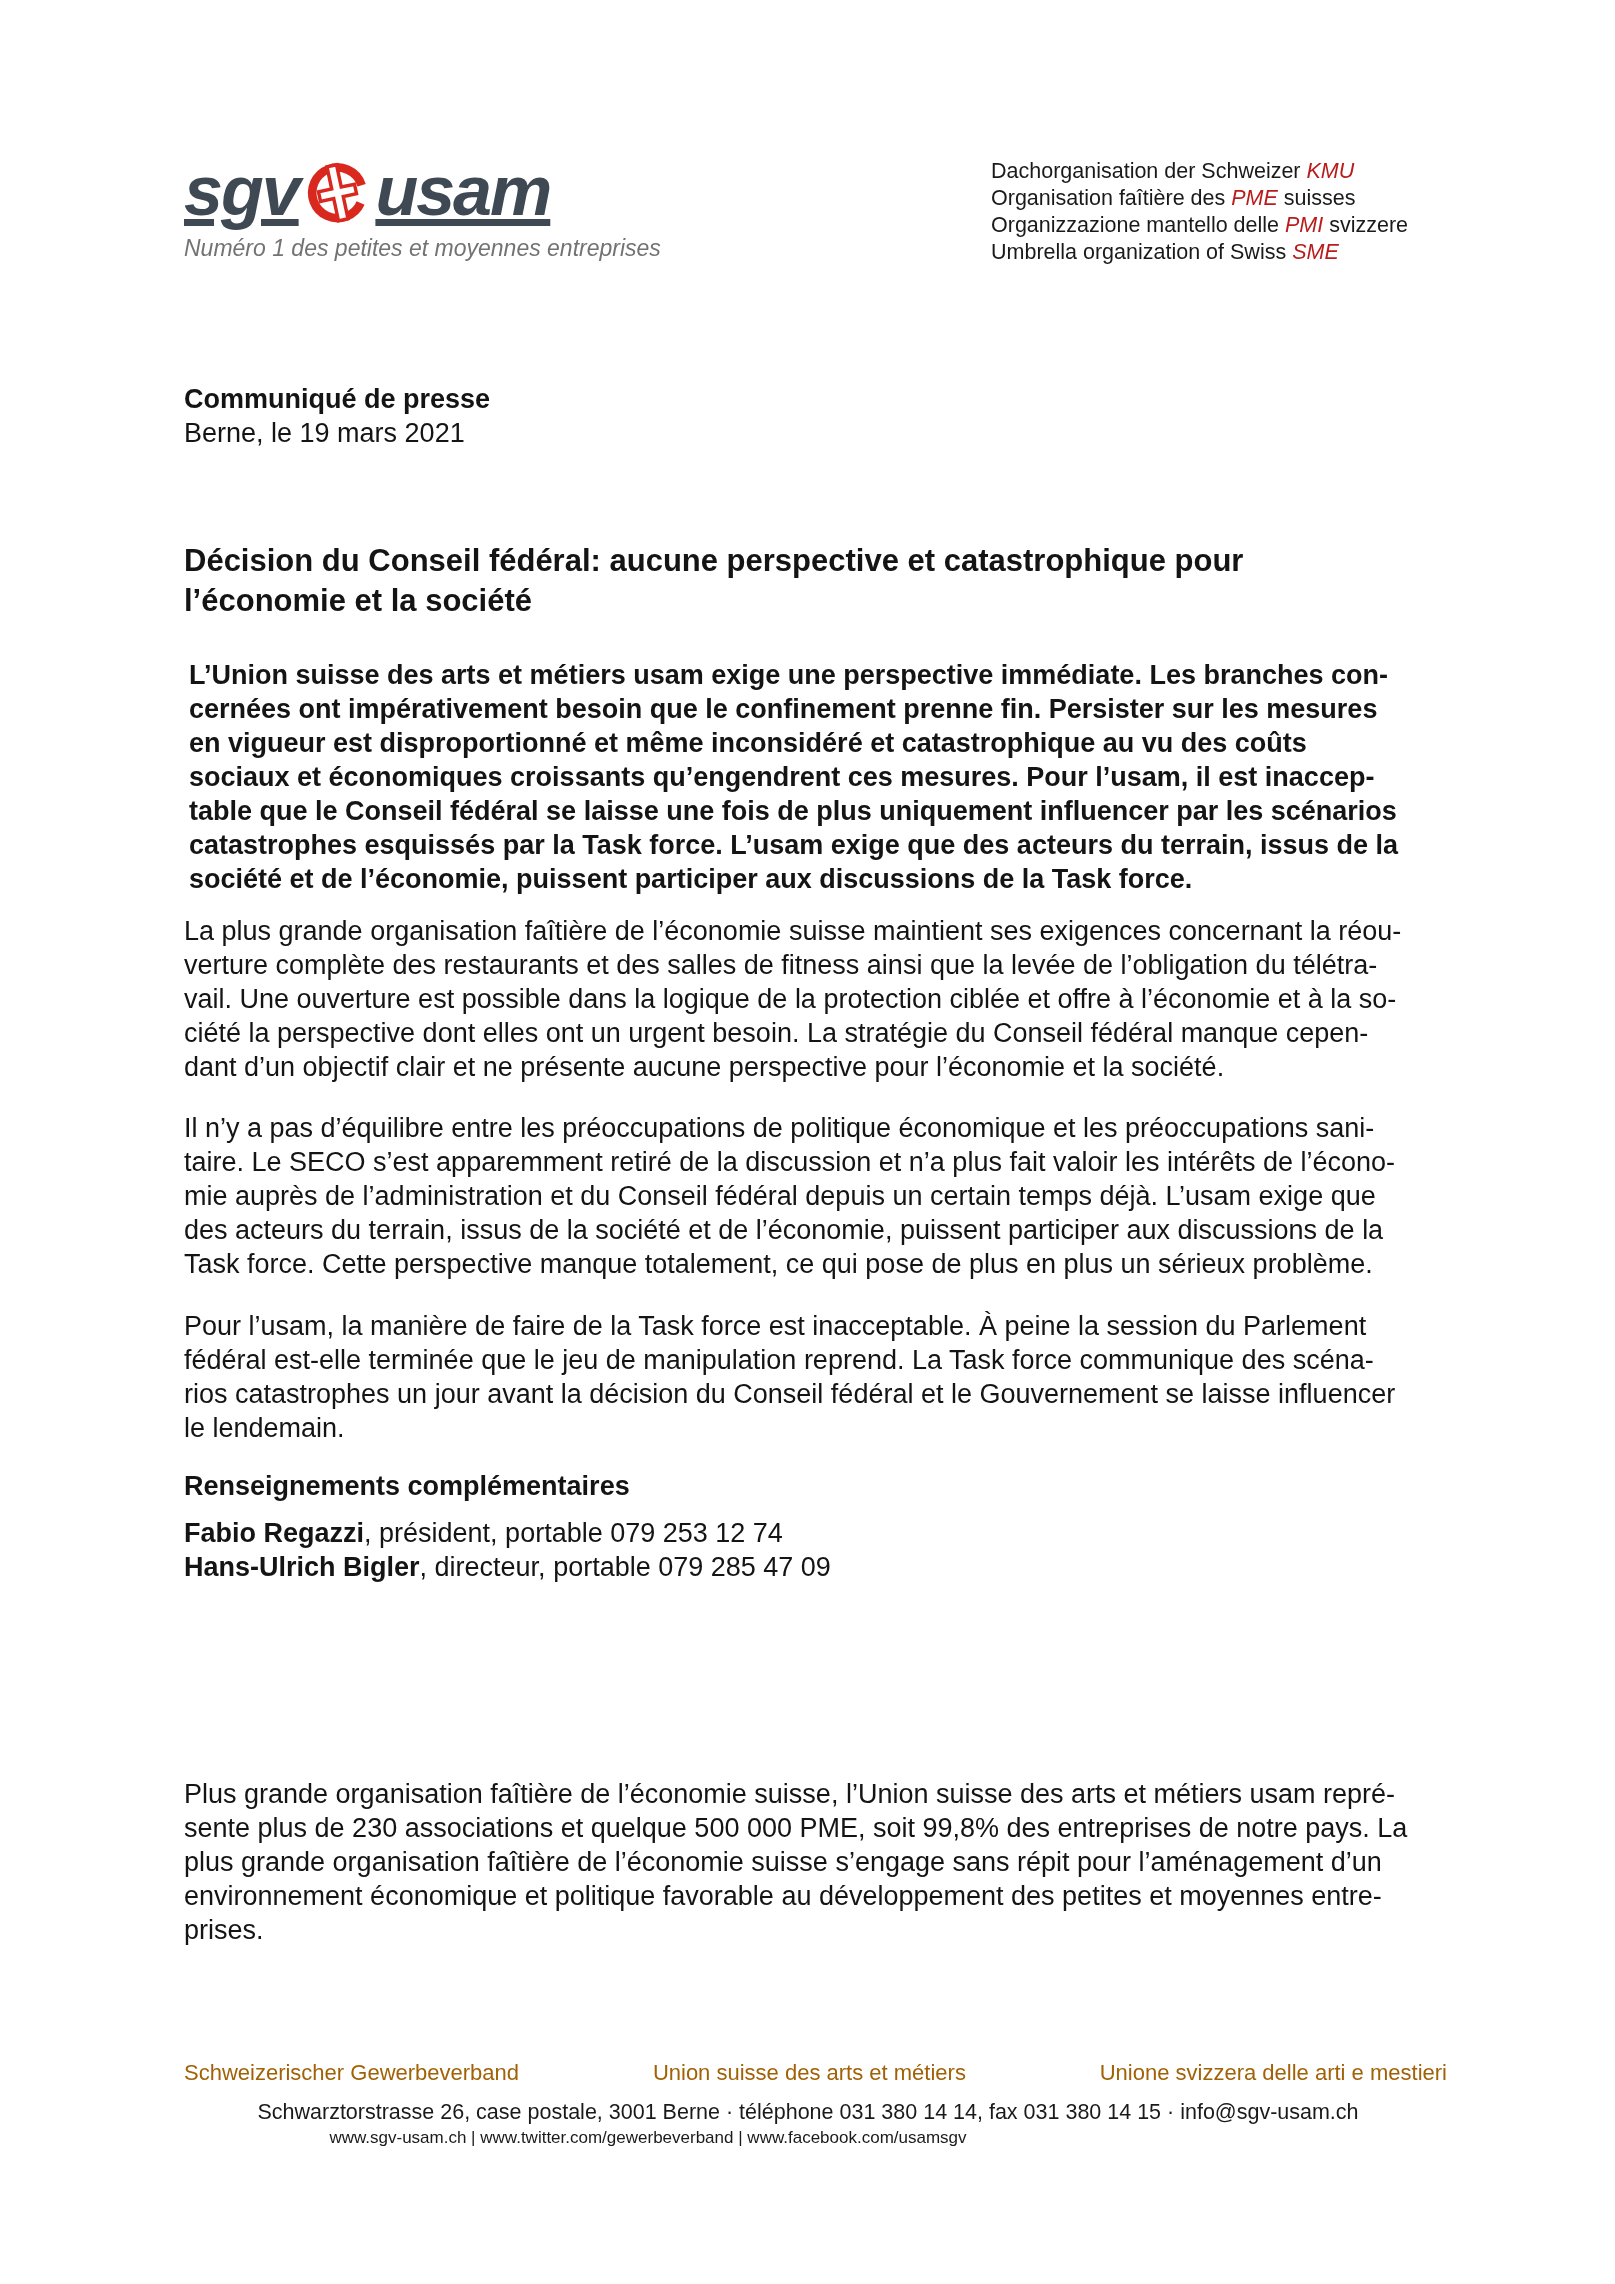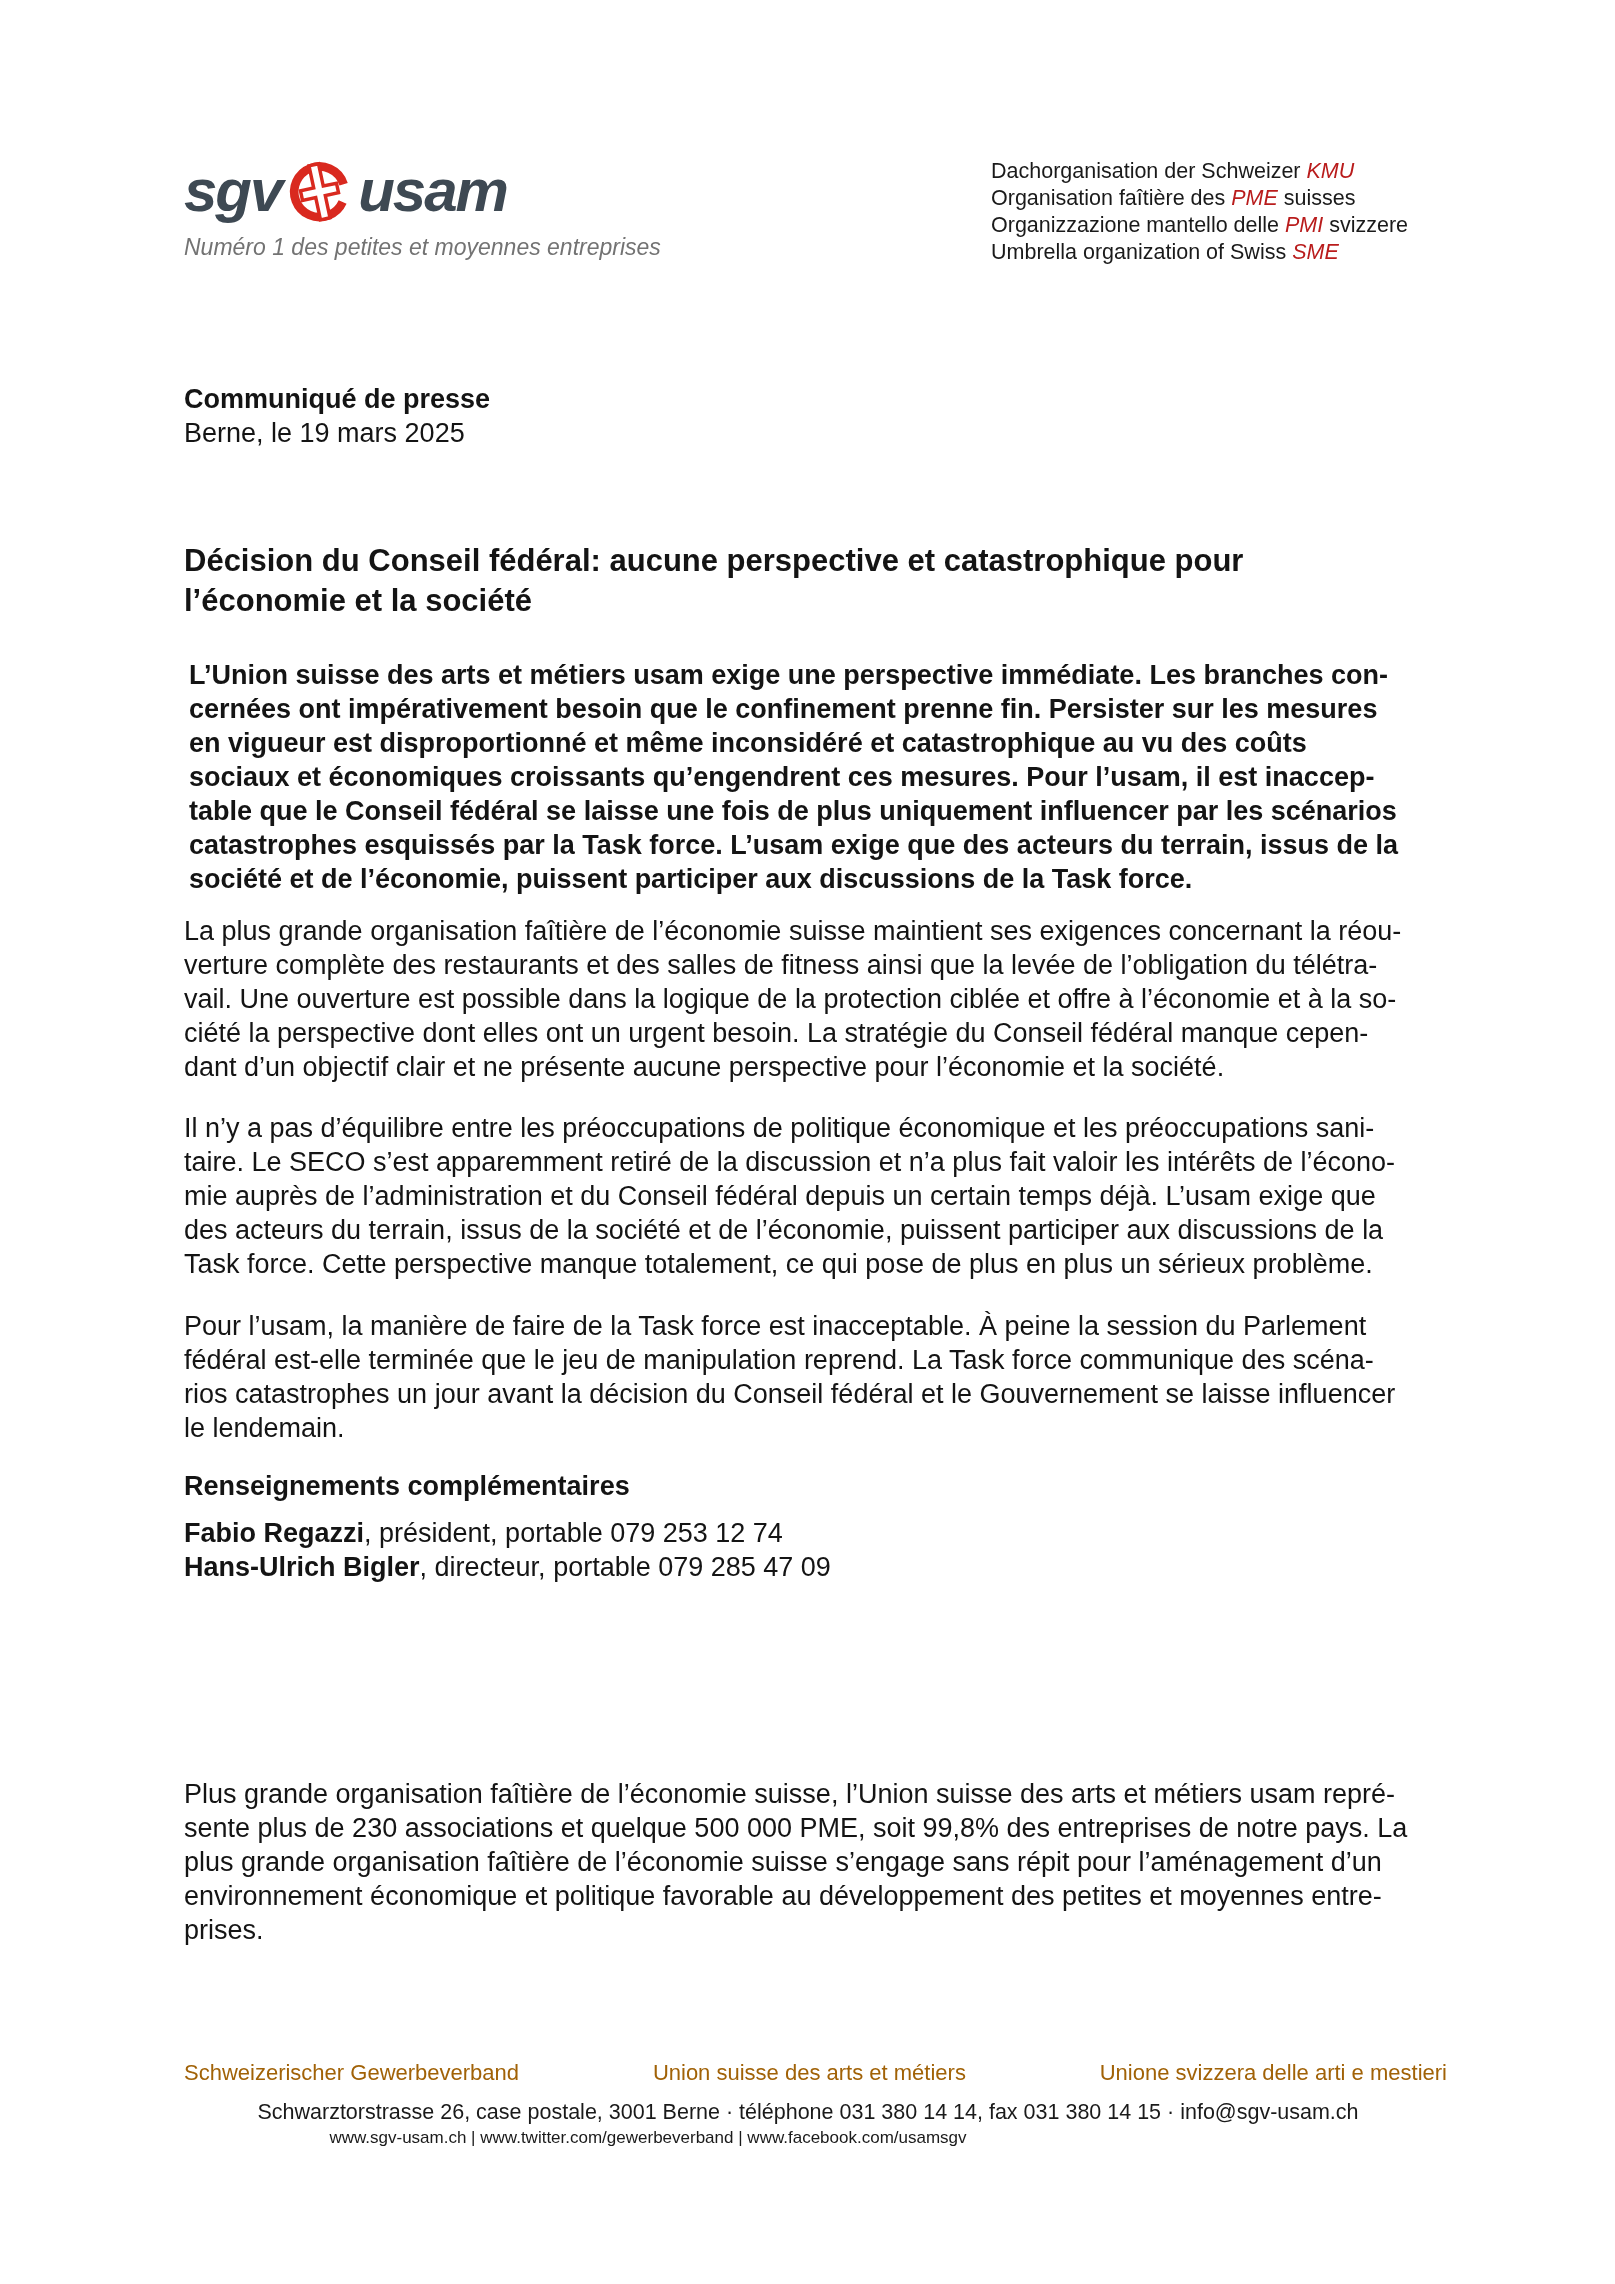--- a/index.html
+++ b/index.html
@@ -9,22 +9,22 @@
     background:#ffffff;
     font-family:"Liberation Sans", sans-serif;
     color:#141414;
     overflow:hidden;
   }
   
   .brand{position:absolute;top:156px;left:184px;}
   .logo-line{
     display:flex;align-items:center;
     font-style:italic;font-weight:700;
-    font-size:60px;letter-spacing:-2px;
-    color:#3e4953;line-height:1;
+    font-size:70px;letter-spacing:-2px;
+    color:#3e4953;line-height:1;text-decoration:underline;
   }
   .logo-emblem{width:69px;height:69px;margin:0 3.9px;transform:translateY(1.3px);}
   .tagline{
     margin-top:9px;
     font-style:italic;font-size:23px;color:#737373;
     letter-spacing:0;
   }
   .langs{
     position:absolute;top:158px;left:991px;
     font-size:21.5px;line-height:27px;color:#1a1a1a;
@@ -75,21 +75,21 @@
 
   <div class="langs">
     <div><span>Dachorganisation der Schweizer </span><span class="em">KMU</span><span></span></div>
     <div><span>Organisation faîtière des </span><span class="em">PME</span><span> suisses</span></div>
     <div><span>Organizzazione mantello delle </span><span class="em">PMI</span><span> svizzere</span></div>
     <div><span>Umbrella organization of Swiss </span><span class="em">SME</span><span></span></div>
   </div>
 
   <div class="meta">
     <div class="kicker">Communiqué de presse</div>
-    <div class="dateline">Berne, le 19 mars 2025</div>
+    <div class="dateline">Berne, le 19 mars 2021</div>
   </div>
 
   <h1 class="copy pre title" style="margin:0;">Décision du Conseil fédéral: aucune perspective et catastrophique pour
 l’économie et la société</h1>
 
   <p class="copy pre body-text lead" style="margin:5px;">L’Union suisse des arts et métiers usam exige une perspective immédiate. Les branches con-
 cernées ont impérativement besoin que le confinement prenne fin. Persister sur les mesures
 en vigueur est disproportionné et même inconsidéré et catastrophique au vu des coûts
 sociaux et économiques croissants qu’engendrent ces mesures. Pour l’usam, il est inaccep-
 table que le Conseil fédéral se laisse une fois de plus uniquement influencer par les scénarios

